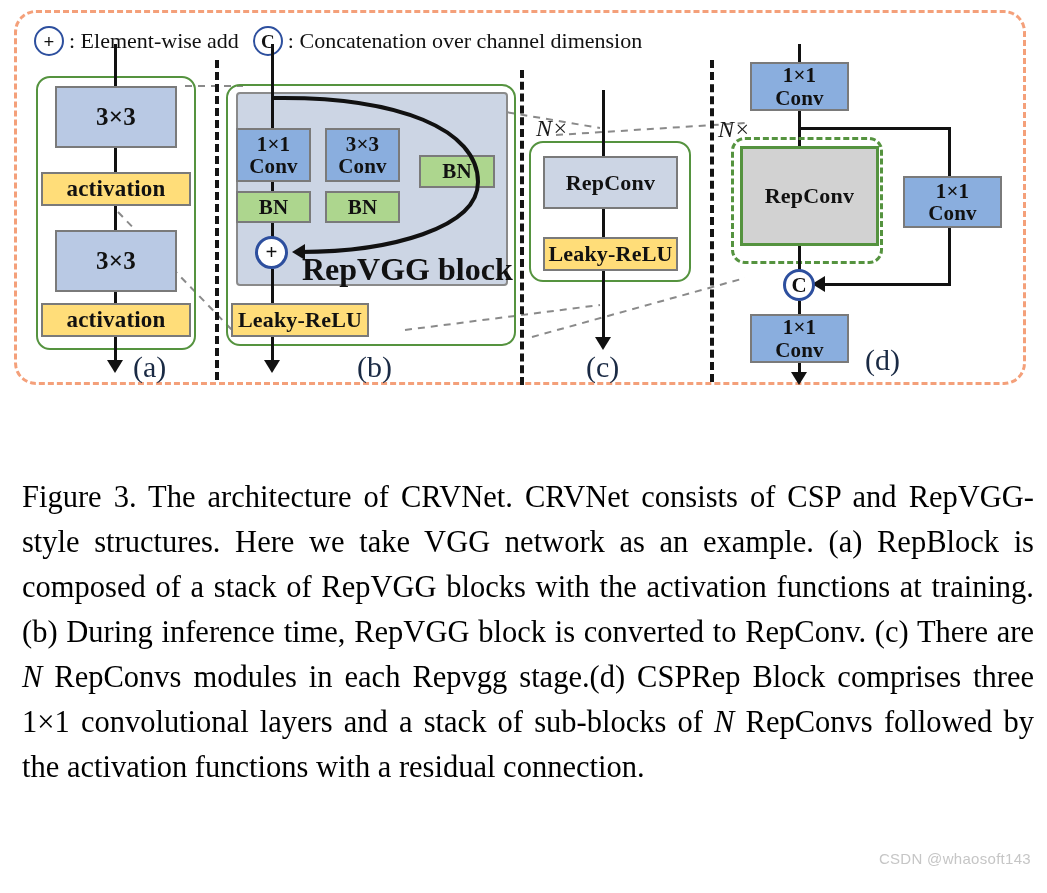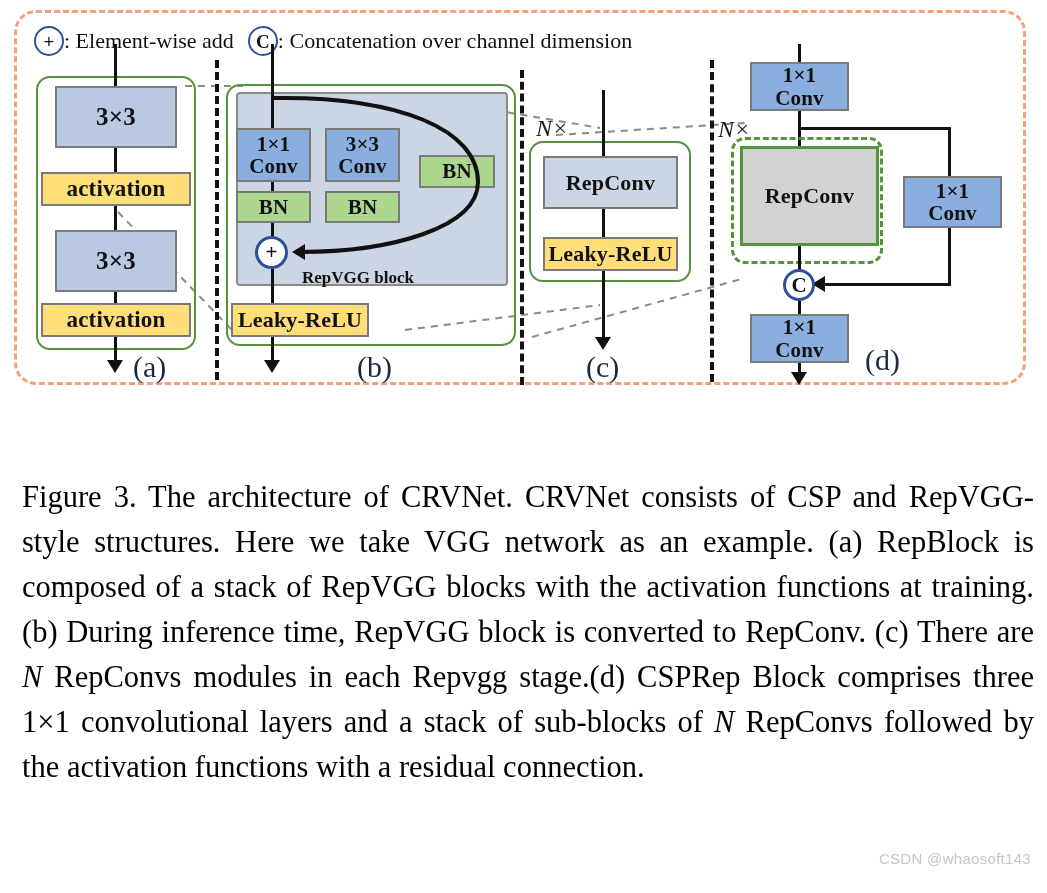--- a/index.html
+++ b/index.html
@@ -56,20 +56,21 @@
     line-height: 1;
     color: #111;
     background: #fff;
     box-sizing: border-box;
     flex: none;
   }
   .legend-text {
     font-size: 22px;
     font-family: "Liberation Serif", serif;
     color: #111;
+    margin-left: 5px;
     margin-right: 14px;
   }
 
   
   .box {
     position: absolute;
     box-sizing: border-box;
     border: 2px solid #7a7a7a;
     display: flex;
     align-items: center;
@@ -291,21 +292,21 @@
 
   <div class="vline" style="left:271px; top:223px; height:17px;"></div>
 
   <svg class="guide-svg">
     <path d="M 272 98 C 400 96 478 130 478 182 C 478 228 390 252 300 252" fill="none" stroke="#111" stroke-width="4"></path>
   </svg>
   <div class="arrow-left" style="left:292px; top:244px;"></div>
 
   <div class="circ-node" style="left:255px; top:236px; width:33px; height:33px; font-size:21px;">+</div>
 
-  <div class="inline-label" style="left:302px; top:268px; font-size:17px;">RepVGG block</div>
+  <div class="inline-label" style="left:302px; top:251px; font-size:32px;">RepVGG block</div>
 
   <div class="vline" style="left:271px; top:269px; height:34px;"></div>
 
   <div class="box box-yellow" style="left:231px; top:303px; width:138px; height:34px; font-size:22px;">Leaky-ReLU</div>
 
   <div class="vline" style="left:271px; top:337px; height:27px;"></div>
   <div class="arrow-down" style="left:264px; top:360px;"></div>
 
   <div class="panel-label" style="left:357px; top:350px;">(b)</div>
 

